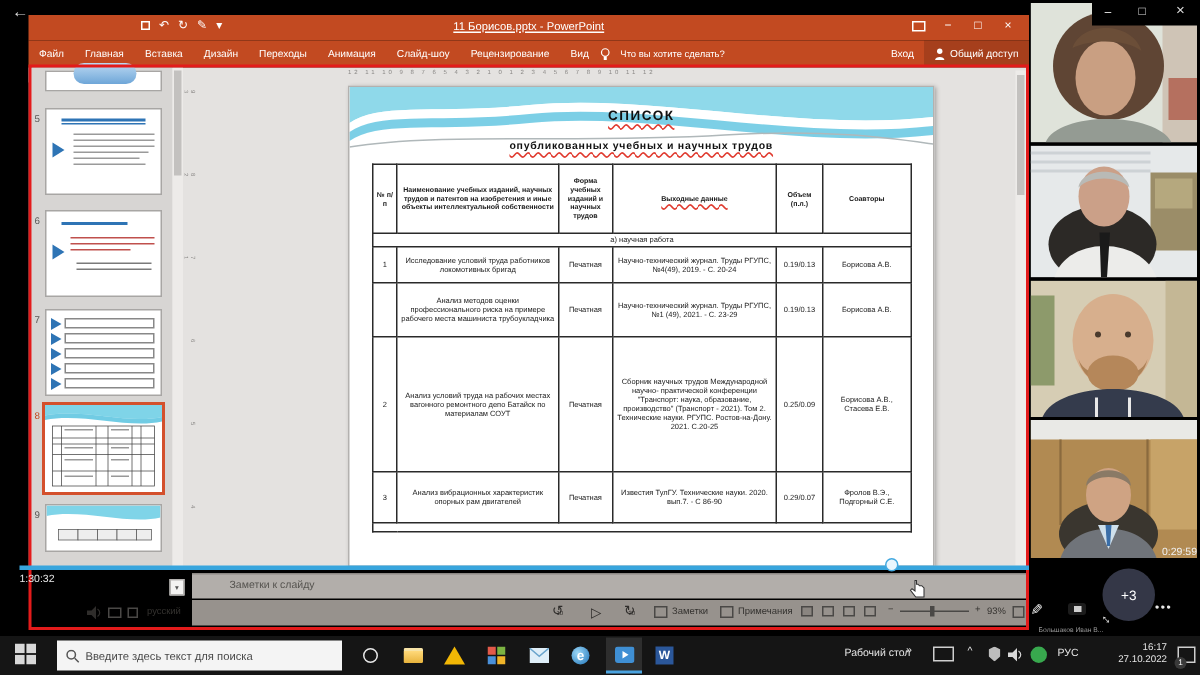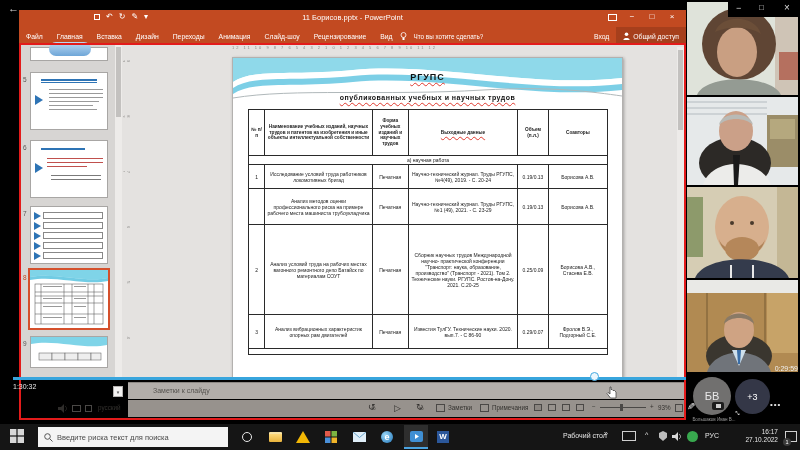--- a/index.html
+++ b/index.html
@@ -5,21 +5,21 @@
   html,body{margin:0;padding:0;background:#000;}
   *{box-sizing:border-box;font-family:"Liberation Sans",sans-serif;}
   .screen{position:relative;width:800px;height:450px;background:#000;overflow:hidden;}
   .a{position:absolute;}
   
   .ppt-titlebar{left:19px;top:10px;width:667px;height:17px;background:#c24a21;color:#fff;}
   .ppt-tabs{left:19px;top:27px;width:667px;height:18px;background:#c24a21;color:#fff;display:flex;align-items:center;}
   .tab{font-size:6.8px;padding:0 7px;color:#fff;white-space:nowrap;}
   .qat{left:75px;top:2px;display:flex;gap:6px;align-items:center;color:#fff;font-size:8px;}
   .save-box{width:6px;height:6px;border:1px solid #fff;display:inline-block;}
-  .ppt-title{left:0;top:3px;width:100%;text-align:center;font-size:7.5px;color:#fff;}
+  .ppt-title{left:0;top:3px;width:100%;text-align:center;font-size:7.5px;color:#fff;text-decoration:underline;}
   .winbtn{font-size:8px;color:#fff;width:20px;text-align:center;display:inline-block;}
   .ribbonopt{width:9px;height:7px;border:1px solid #fff;display:inline-block;margin-top:2px;}
   .content{left:19px;top:45px;width:667px;height:335px;background:#e4e2e0;}
   .shareborder{left:19px;top:43px;width:667px;height:377px;border:2px solid #e31b1b;pointer-events:none;z-index:40;}
   
   .thumbpanel{left:21px;top:45px;width:94px;height:335px;background:#d7d5d3;}
   .thumb{background:#fff;border:1px solid #a8a6a4;}
   .thumbnum{font-size:6.5px;color:#5a5856;}
   .thumb-sel{border:2px solid #d4502c;}
   .tscroll{left:115px;top:45px;width:7px;height:333px;background:#edebe9;}
@@ -214,21 +214,21 @@
   <div class="a hruler">12 11 10 9 8 7 6 5 4 3 2 1 0 1 2 3 4 5 6 7 8 9 10 11 12</div>
   <div class="a vruler">9 8 7 6 5 4 3 2 1</div>
 
   <div class="a slide">
     <svg class="a" style="left:0;top:0;" width="389" height="52" viewBox="0 0 389 52">
       <path d="M0,0 H389 V20 C300,30 200,4 120,12 C60,18 20,10 0,24 Z" fill="#8fd9ea"></path>
       <path d="M0,24 C20,10 60,18 120,12 C200,4 300,30 389,20 V26 C300,36 200,10 120,18 C60,24 20,16 0,30 Z" fill="#fff" opacity=".85"></path>
       <path d="M0,30 C20,16 60,24 120,18 C200,10 300,36 389,26 V32 C300,42 200,16 120,24 C60,30 20,22 0,36 Z" fill="#35b6d9" opacity=".65"></path>
       <path d="M0,40 C60,30 150,38 250,32 C320,28 360,34 389,38" stroke="#b0b8ba" stroke-width="1" fill="none"></path>
     </svg>
-    <div class="a sl-title"><span class="sq">РГУПС</span></div>
+    <div class="a sl-title"><span class="sq">СПИСОК</span></div>
     <div class="a sl-sub"><span class="sq">опубликованных учебных и научных трудов</span></div>
     <table class="ptab a" style="left:15px;top:51px;">
       <colgroup>
           <col style="width:4.5%">
           <col style="width:30%">
           <col style="width:10%">
           <col style="width:30.5%">
           <col style="width:8.5%">
           <col style="width:16.5%">
         </colgroup>
@@ -333,21 +333,21 @@
       <rect x="0" y="0" width="6.4" height="6.4" fill="#d8d8d8"></rect>
       <rect x="7.6" y="0" width="6.4" height="6.4" fill="#d8d8d8"></rect>
       <rect x="0" y="7.6" width="6.4" height="6.4" fill="#d8d8d8"></rect>
       <rect x="7.6" y="7.6" width="6.4" height="6.4" fill="#d8d8d8"></rect>
     </svg>
   <div class="a search">
     <svg width="9" height="9" viewBox="0 0 9 9" style="margin-left:6px;">
         <circle cx="3.5" cy="3.5" r="2.8" fill="none" stroke="#555" stroke-width="1"></circle>
         <line x1="5.8" y1="5.8" x2="8.5" y2="8.5" stroke="#555" stroke-width="1"></line>
       </svg>
-    <span>Введите риска текст для поиска</span>
+    <span>Введите здесь текст для поиска</span>
   </div>
   <div class="a tbicon" style="left:238px;">
       <div style="width:10px;height:10px;border:1.5px solid #e8e8e8;border-radius:50%;"></div>
     </div>
   <div class="a tbicon" style="left:266px;">
       <div style="width:13px;height:10px;background:linear-gradient(#ffd97a,#e8b33c);border-radius:1px;border-top:2px solid #f7e3a6;"></div>
     </div>
   <div class="a tbicon" style="left:294px;">
       <div style="width:0;height:0;border-left:7px solid transparent;border-right:7px solid transparent;border-bottom:12px solid #f2b705;"></div>
     </div>
@@ -454,21 +454,20 @@
       <path d="M37,44 C38,30 66,30 67,44 C60,36 44,36 37,44 Z" fill="#8a7a66"></path>
     </svg>
   </div>
 
   <div class="a blackpatch" style="left:728px;top:0;width:72px;height:17px;"></div>
   <span class="a callctrl" style="left:736px;top:3px;font-size:9px;">−</span>
   <span class="a callctrl" style="left:759px;top:3px;font-size:8px;">□</span>
   <span class="a callctrl" style="left:784px;top:2px;font-size:10px;">×</span>
 
   <span class="a" style="left:687px;top:401px;color:#eee;font-size:10px;transform:scaleX(-1);z-index:60;">✎</span>
-  <div class="a avatar">БВ</div>
   <div class="a" style="left:712px;top:402px;width:12px;height:8px;background:#1c1c1c;border-radius:2px;z-index:61;display:flex;align-items:center;justify-content:center;">
       <div style="width:5px;height:4px;background:#cfcfcf;"></div>
     </div>
   <div class="a caption">Большаков Иван В...</div>
   <div class="a pluscirc">+3</div>
   <span class="a" style="left:734px;top:407px;color:#eee;font-size:9px;display:inline-block;transform:rotate(45deg);z-index:61;">↔</span>
   <div class="a remaining">0:29:59</div>
   <span class="a" style="left:770px;top:400px;color:#e8e8e8;font-size:8px;letter-spacing:1px;z-index:60;">•••</span>
 
 </div>

